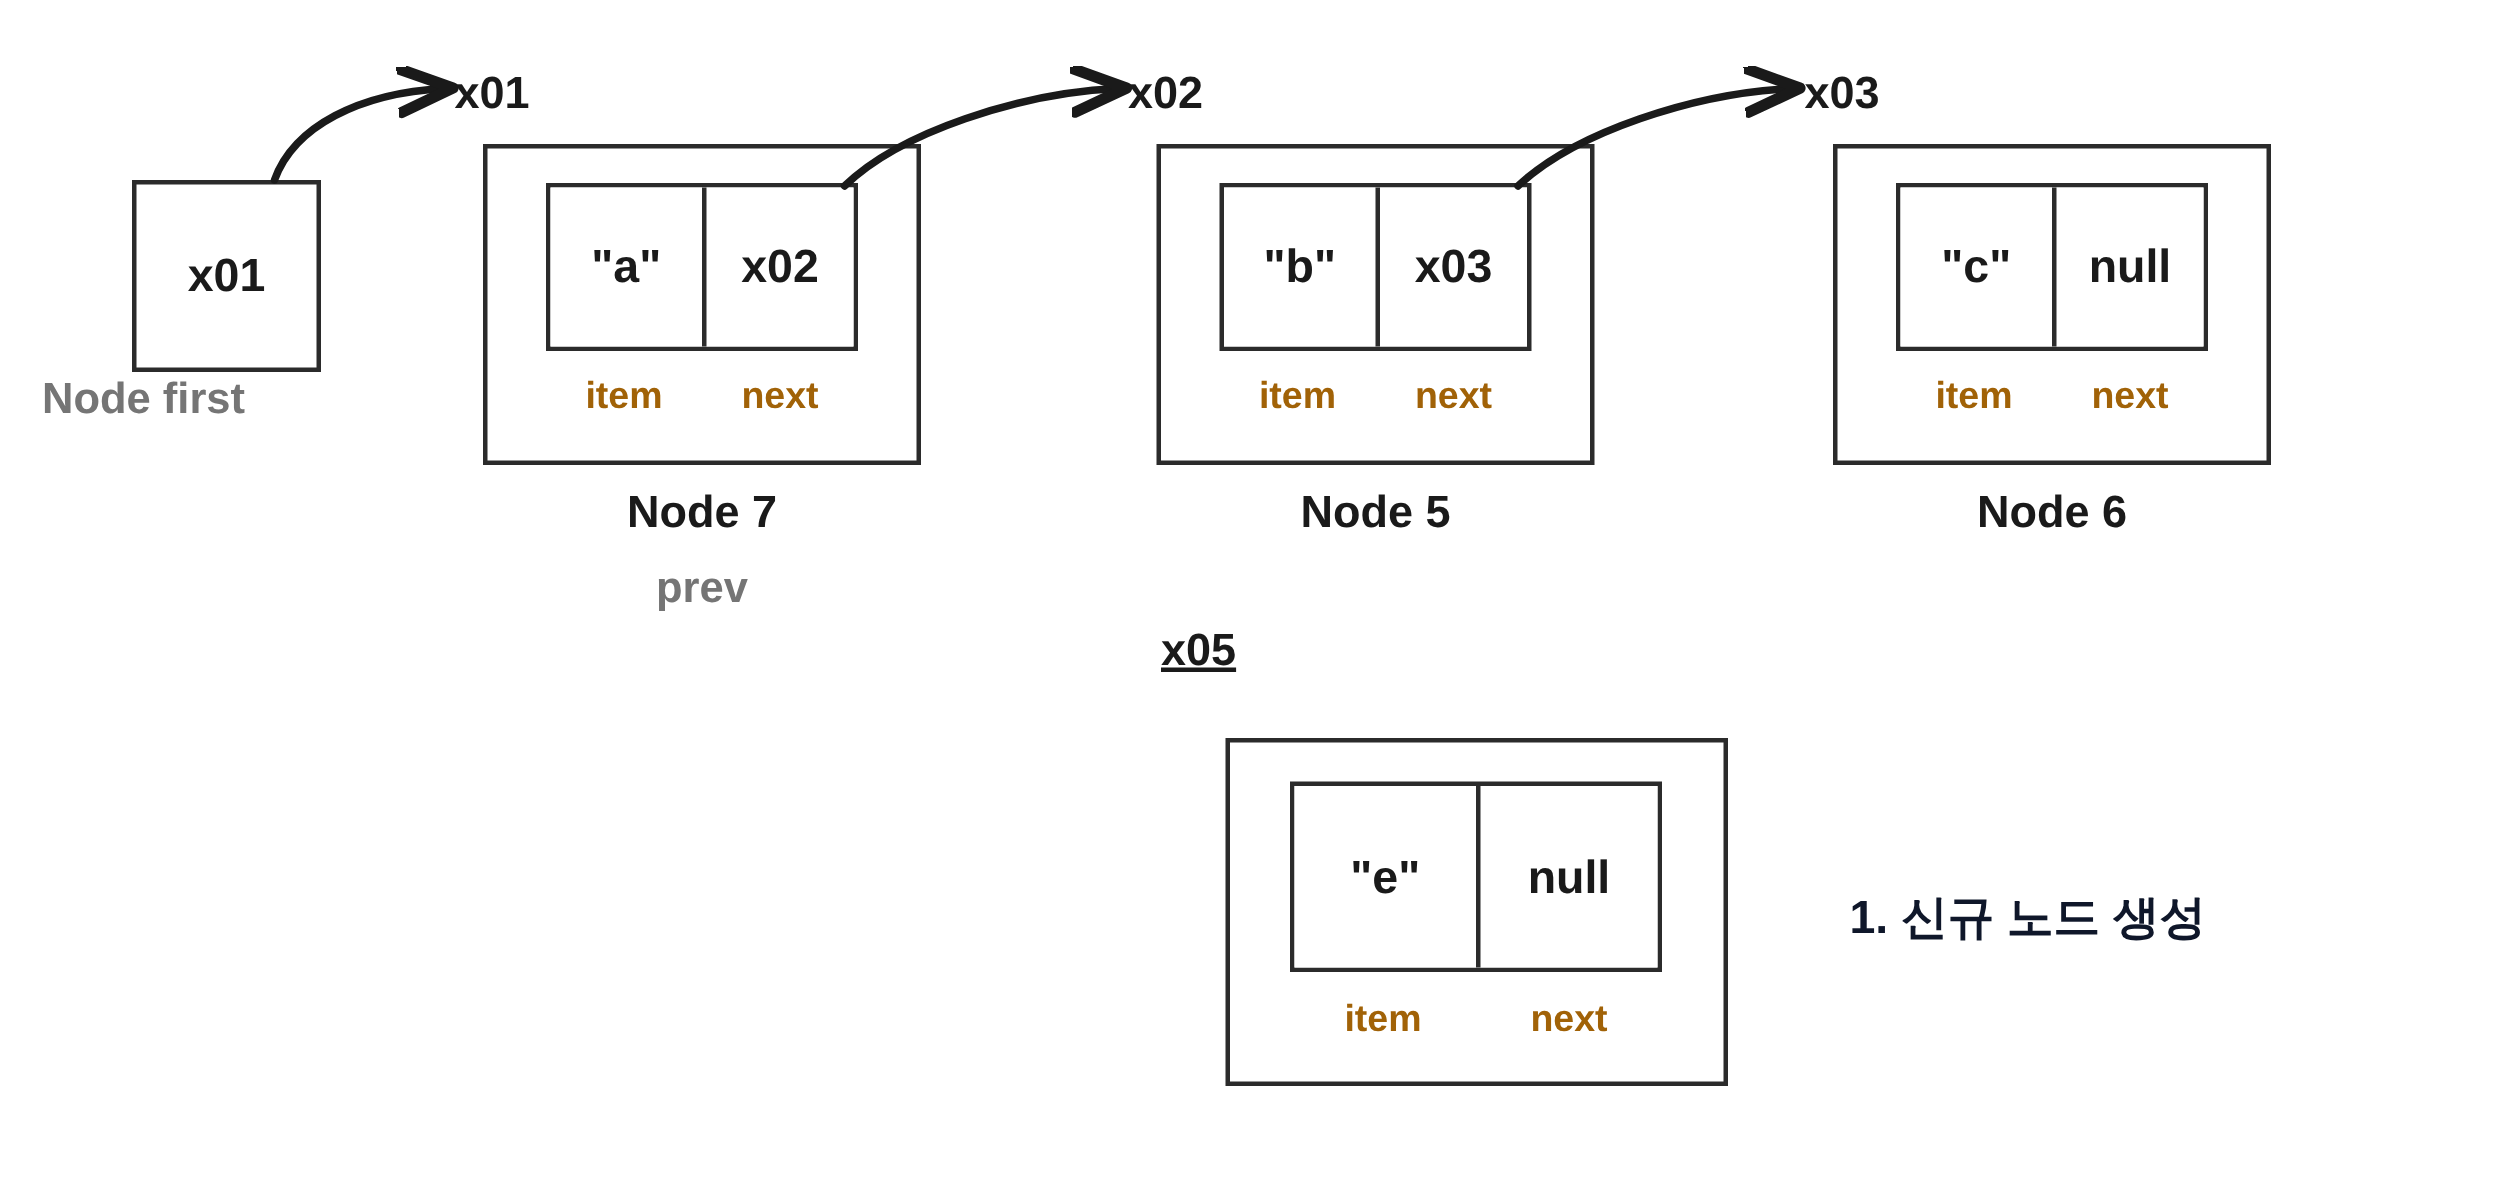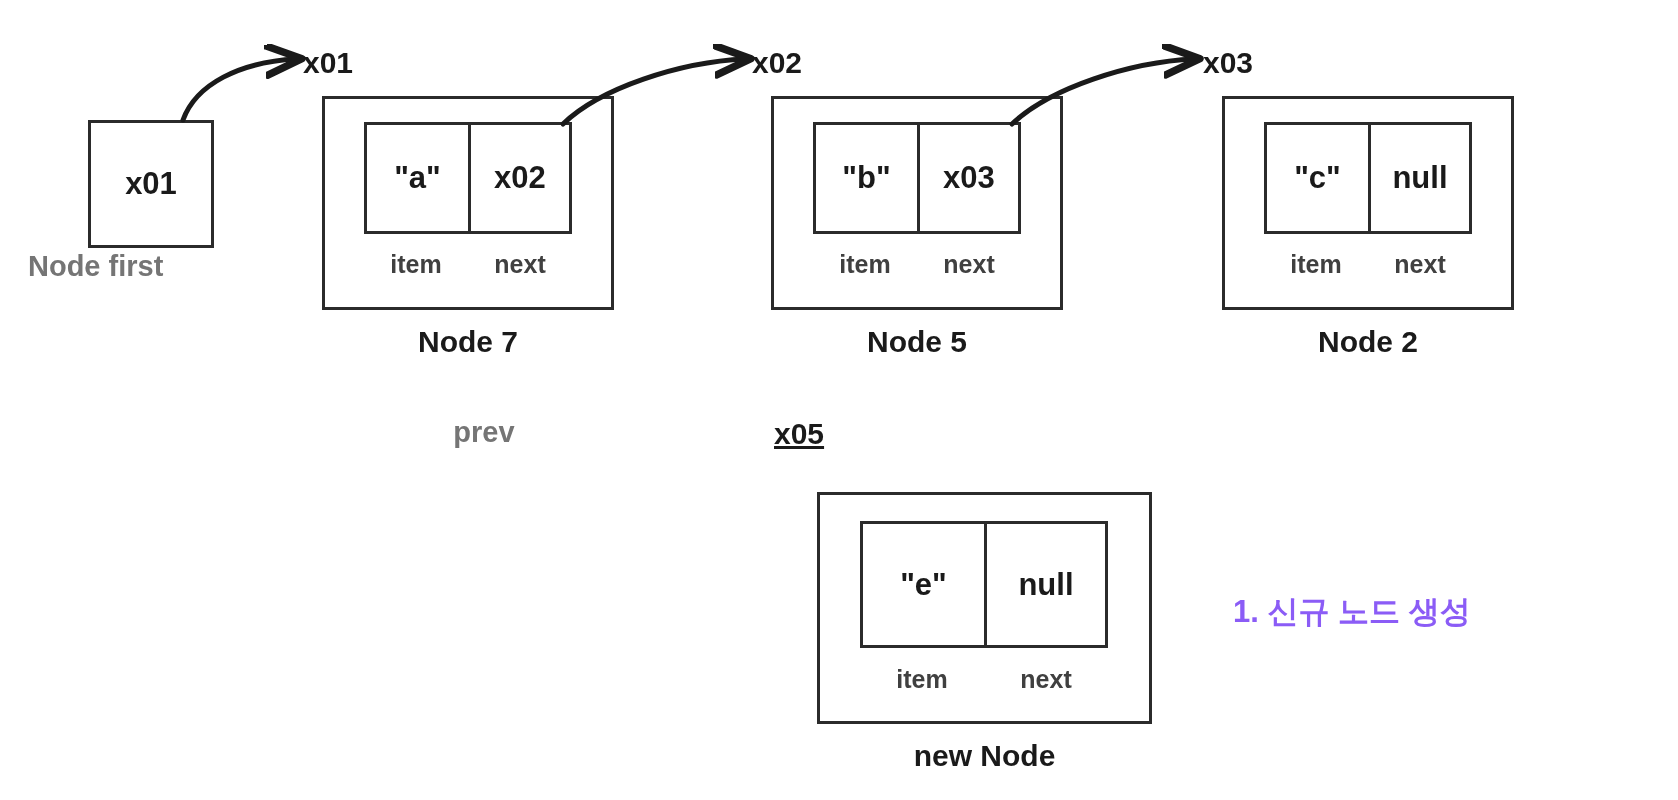--- a/index.html
+++ b/index.html
@@ -97,21 +97,21 @@
   }
 
   
   .field-labels {
     position: absolute;
     display: flex;
   }
   .field-label {
     font-size: 25px;
     font-weight: bold;
-    color: #404040;
+    color: #a16207;
     text-align: center;
     white-space: nowrap;
   }
 
   
   .node-caption {
     position: absolute;
     font-size: 30px;
     font-weight: bold;
     color: #1a1a1a;
@@ -125,21 +125,21 @@
     color: #757575;
     text-align: center;
     white-space: nowrap;
   }
 
   
   .step-note {
     position: absolute;
     font-size: 31px;
     font-weight: bold;
-    color: #8b5cf6;
+    color: #0f172a;
     white-space: nowrap;
   }
 </style>
 </head>
 <body>
 
 <div id="canvas">
 
   <svg id="arrow-layer" viewBox="0 0 1678 800" xmlns="http://www.w3.org/2000/svg">
     <defs>
@@ -172,21 +172,21 @@
       <span>x02</span>
     </div>
   </div>
 
   <div class="field-labels" style="left:364px; top:250px; width:208px;">
     <div class="field-label" style="width:104px;">item</div>
     <div class="field-label" style="width:104px;">next</div>
   </div>
 
   <div class="node-caption" style="left:322px; top:325px; width:292px;">Node 7</div>
-  <div class="node-subcaption" style="left:338px; top:376px; width:292px;margin-top:40px;">prev</div>
+  <div class="node-subcaption" style="left:322px; top:376px; width:292px;">prev</div>
 
   <div class="addr-label" style="left:752px; top:46px;">x02</div>
 
   <div class="node-outer" style="left:771px; top:96px; width:292px; height:214px;"></div>
 
   <div class="node-cells" style="left:813px; top:122px; width:208px; height:112px;">
     <div class="node-cell item-cell" style="width:104px;">
       <span>"b"</span>
     </div>
     <div class="node-cell next-cell" style="width:104px;">
@@ -212,37 +212,36 @@
     <div class="node-cell next-cell" style="width:104px;">
       <span>null</span>
     </div>
   </div>
 
   <div class="field-labels" style="left:1264px; top:250px; width:208px;">
     <div class="field-label" style="width:104px;">item</div>
     <div class="field-label" style="width:104px;">next</div>
   </div>
 
-  <div class="node-caption" style="left:1222px; top:325px; width:292px;">Node 2</div>
+  <div class="node-caption" style="left:1222px; top:325px; width:292px;">Node 6</div>
 
   <div class="addr-label" style="left:774px; top:417px;text-decoration:underline;">x05</div>
 
   <div class="node-outer" style="left:817px; top:492px; width:335px; height:232px;"></div>
 
   <div class="node-cells" style="left:860px; top:521px; width:248px; height:127px;">
     <div class="node-cell item-cell" style="width:124px;">
       <span>"e"</span>
     </div>
     <div class="node-cell next-cell" style="width:124px;">
       <span>null</span>
     </div>
   </div>
 
   <div class="field-labels" style="left:860px; top:665px; width:248px;">
     <div class="field-label" style="width:124px;">item</div>
     <div class="field-label" style="width:124px;">next</div>
   </div>
 
-  <div class="node-caption" style="left:817px; top:739px; width:335px;">new Node</div>
 
   <div class="step-note" style="left:1233px; top:591px;">1. 신규 노드 생성</div>
 
 </div>
 
 </body></html>

